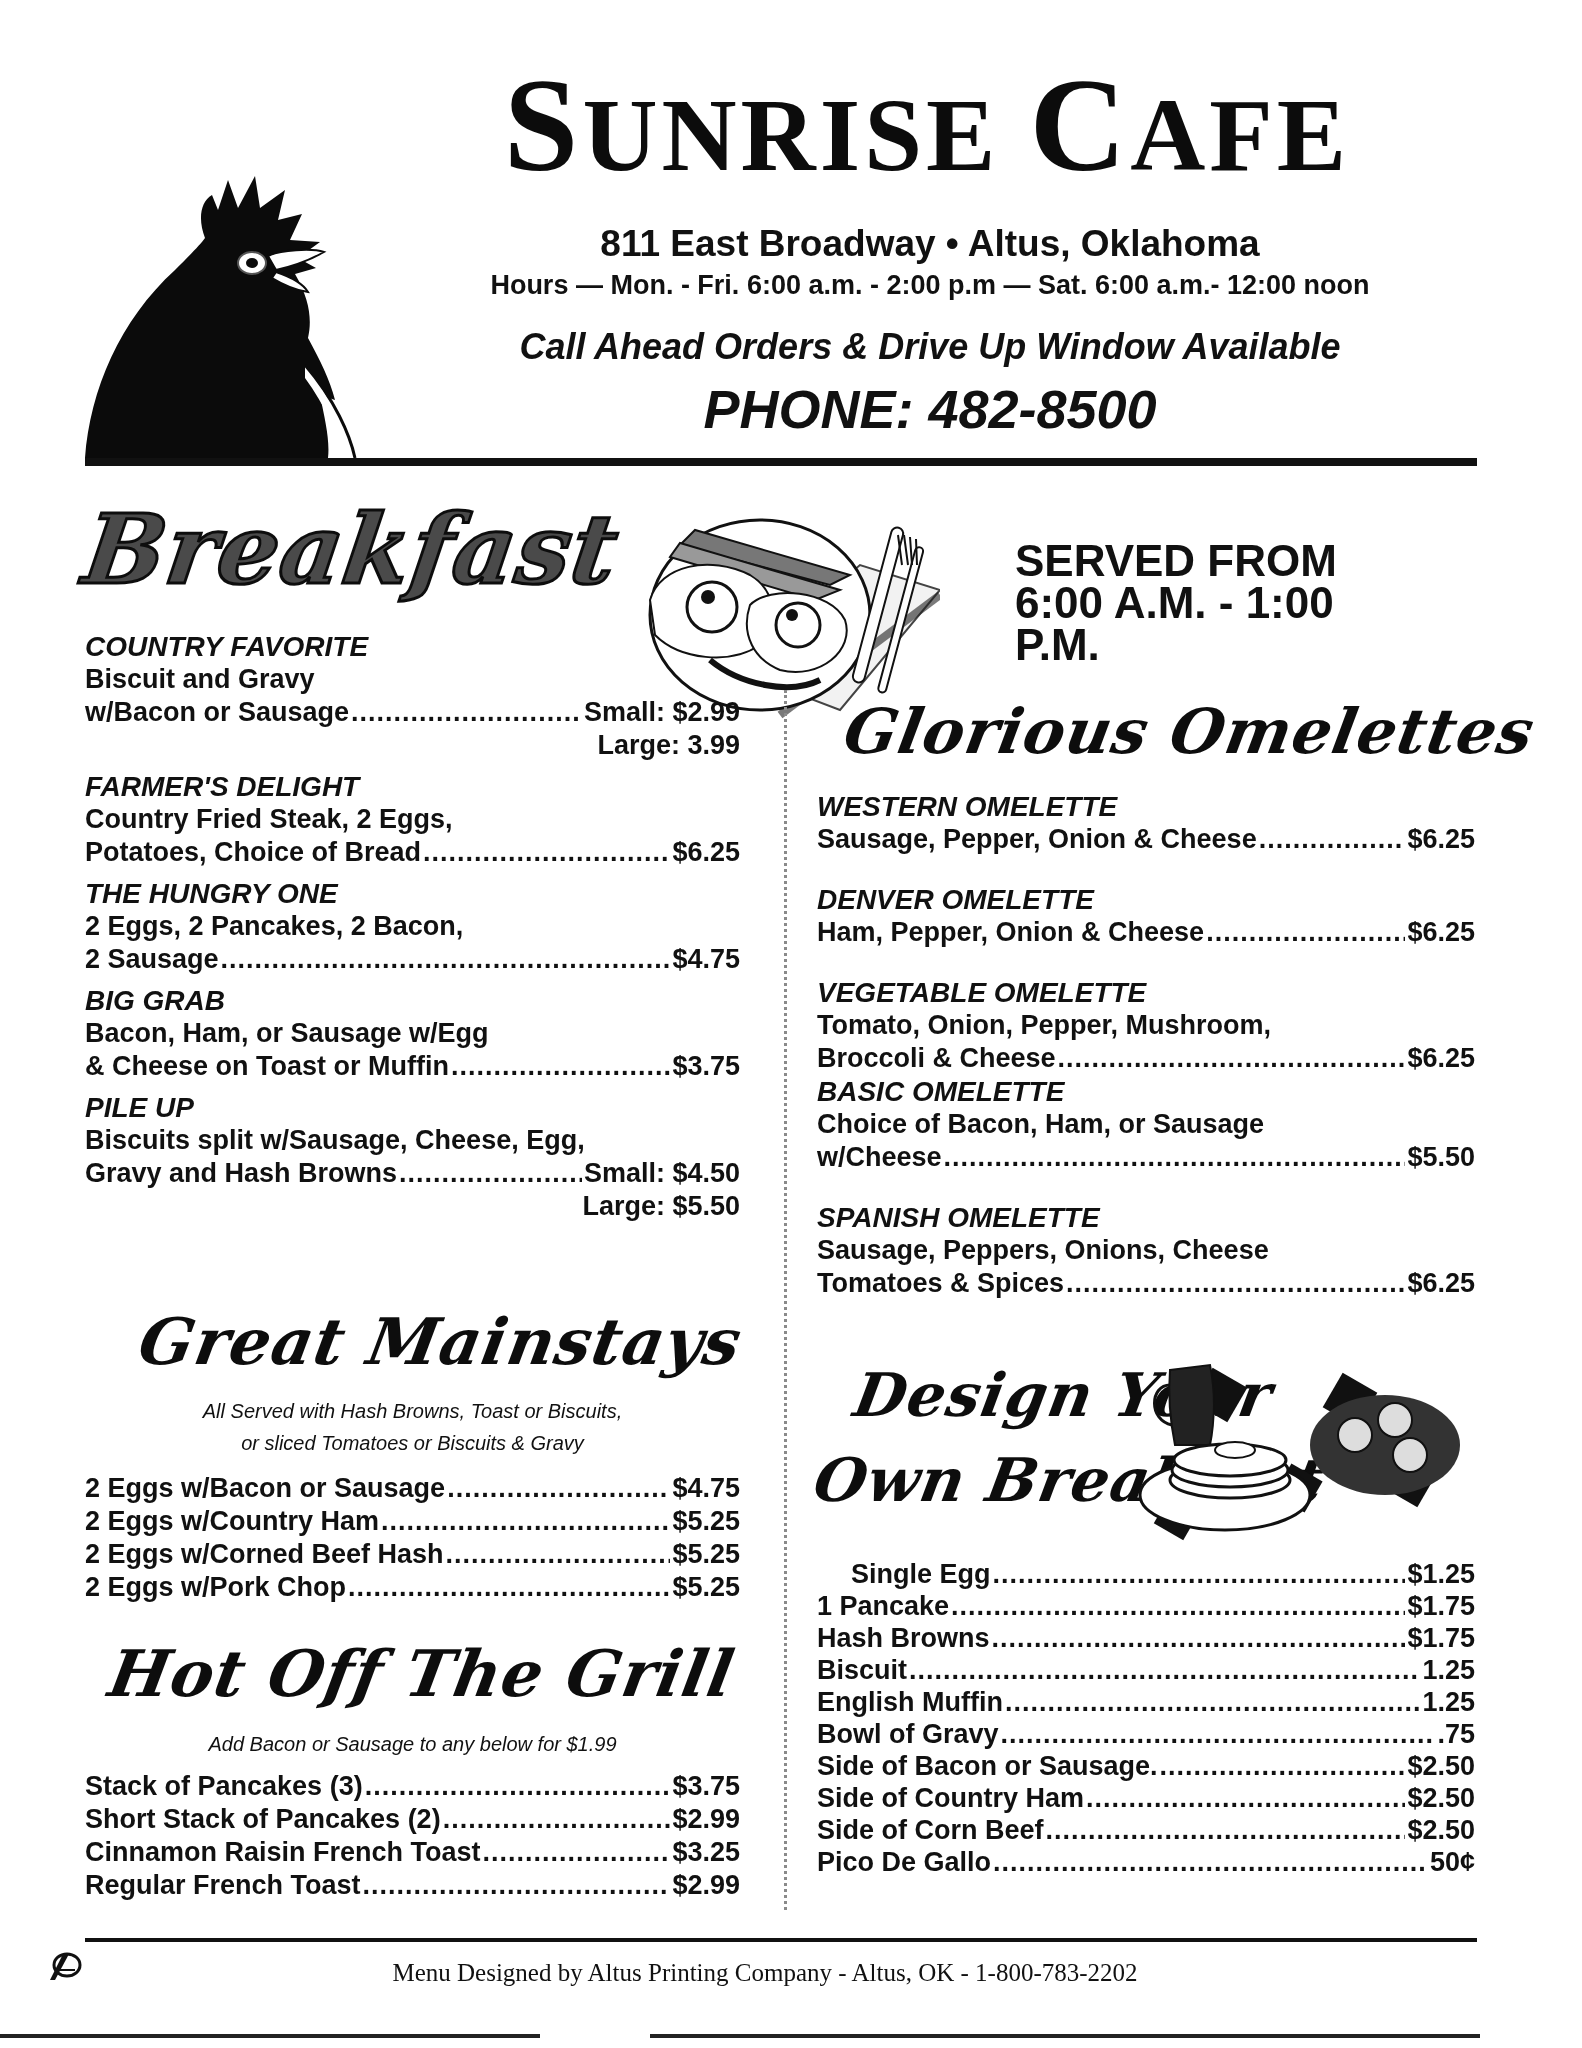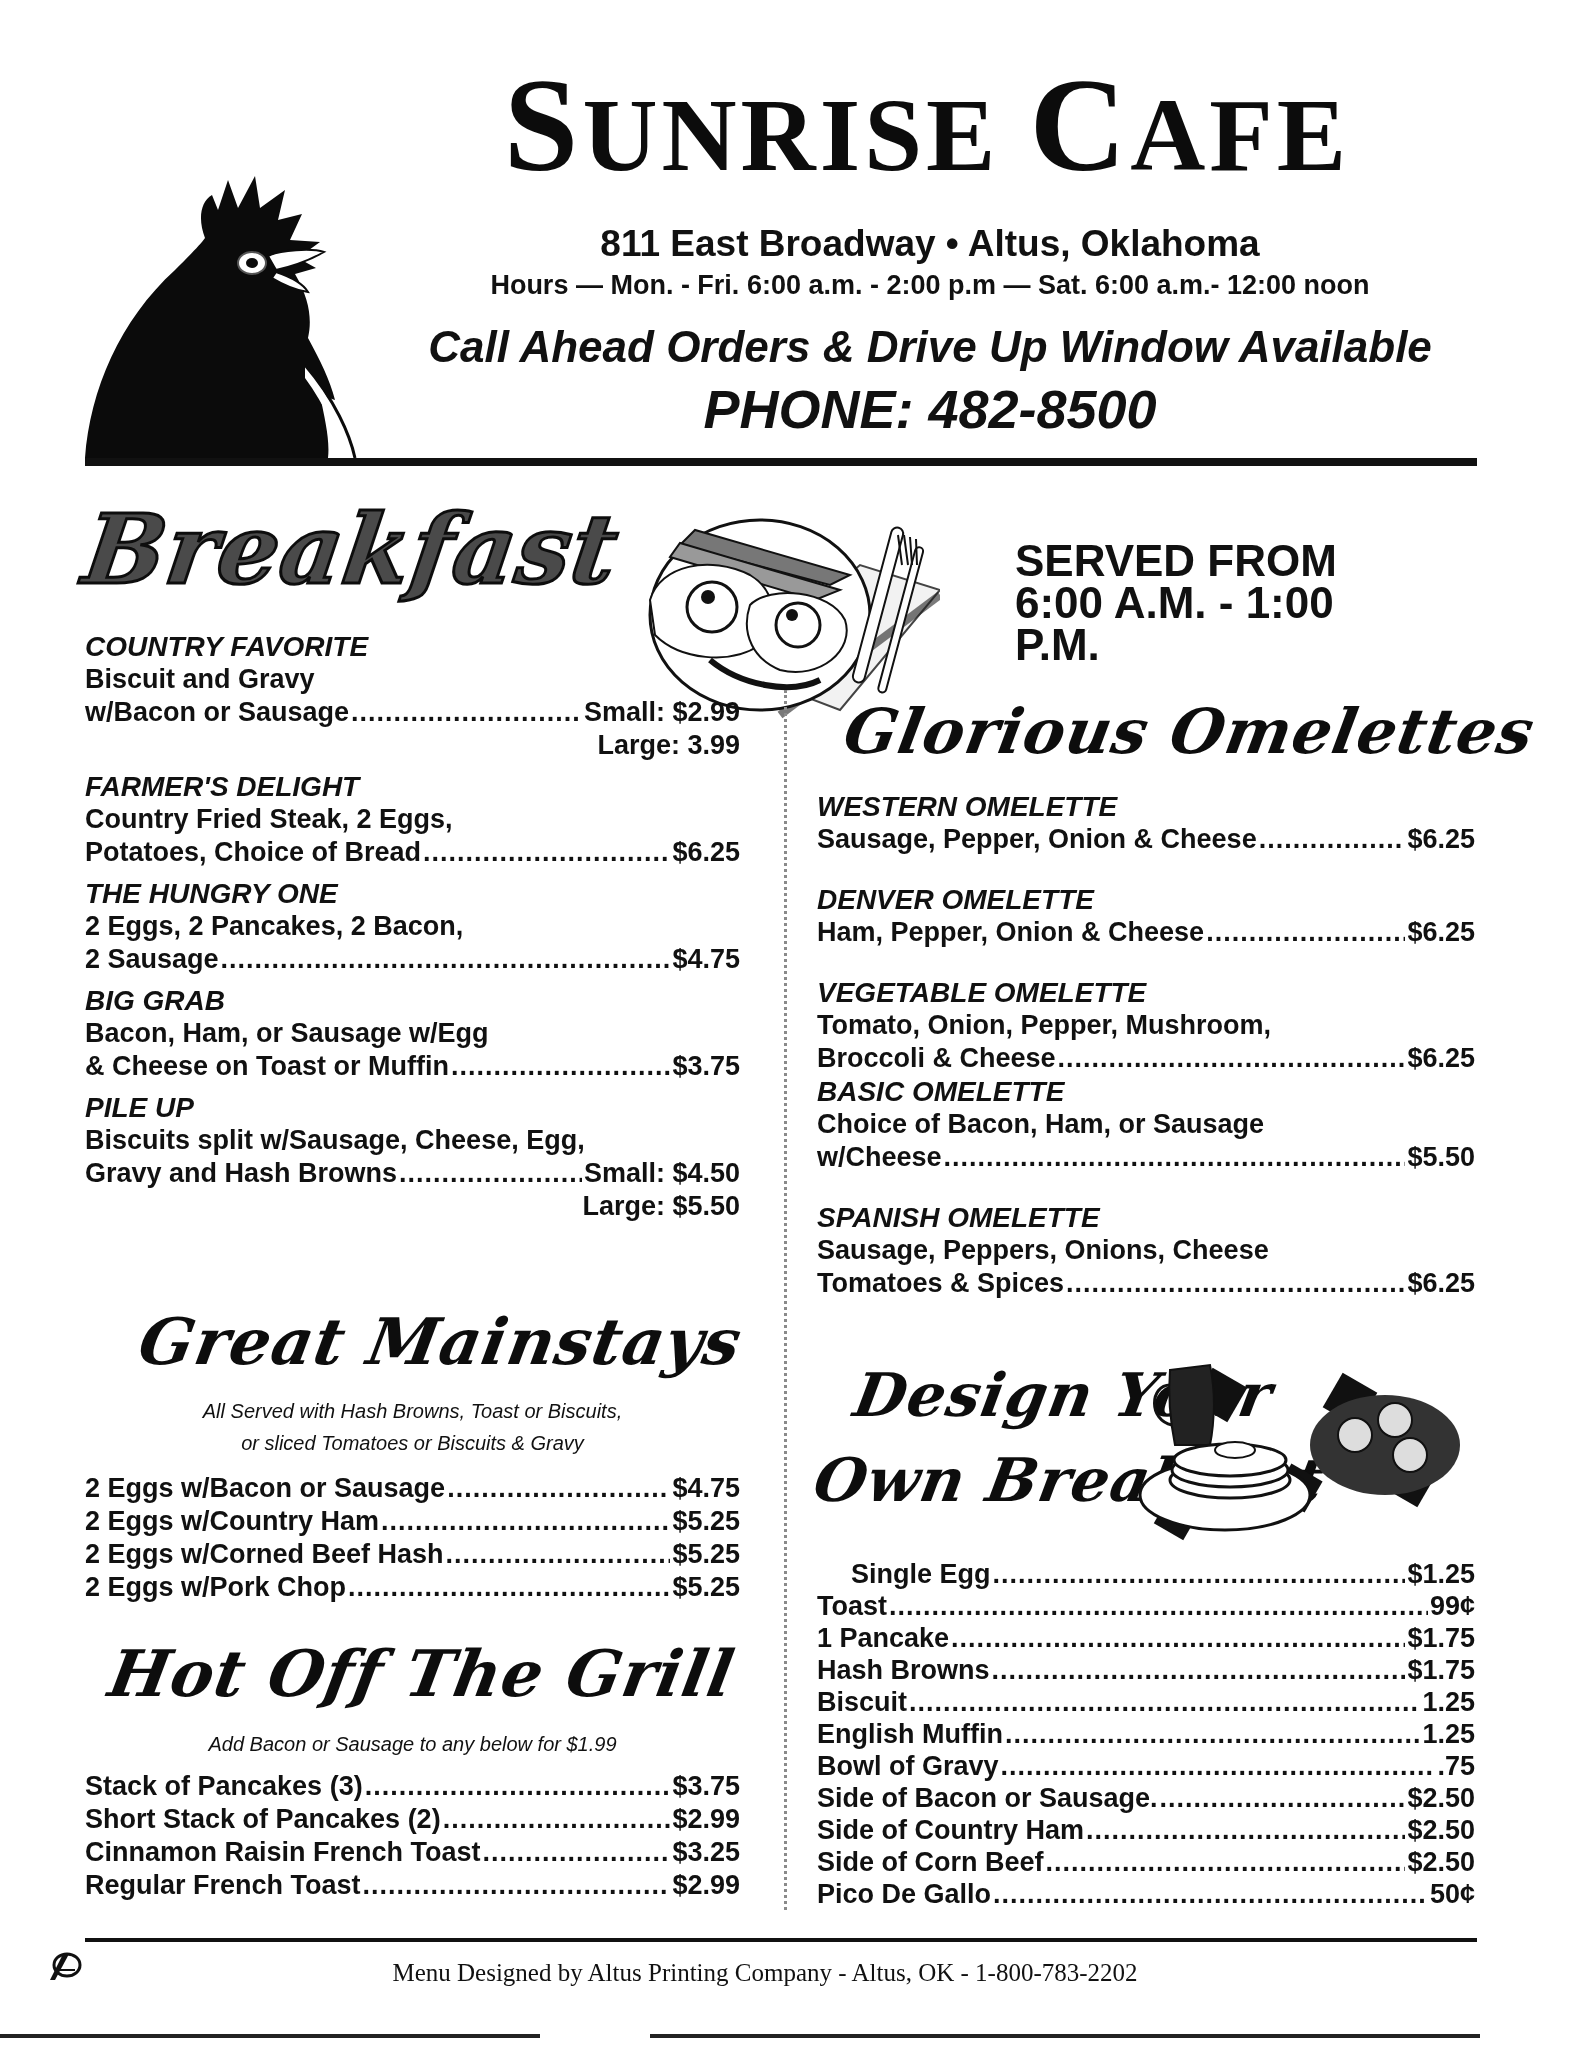--- a/index.html
+++ b/index.html
@@ -6,21 +6,21 @@
   body { width:1582px; height:2048px; position:relative; overflow:hidden; color:#111; font-family:"Liberation Sans", sans-serif; }
   .abs { position:absolute; }
   .title {
     left:397px; top:60px; width:1060px; text-align:center;
     font-family:"Liberation Serif", serif; font-weight:bold; font-size:104px; line-height:130px;
     letter-spacing:4px; color:#0c0c0c; font-variant:small-caps;
   }
   .title .big { font-size:134px; }
   .addr { left:400px; top:222px; width:1060px; text-align:center; font-weight:bold; font-size:37px; line-height:44px; }
   .hours { left:400px; top:268px; width:1060px; text-align:center; font-weight:bold; font-size:27px; line-height:34px; }
-  .callahead { left:390px; top:322px; width:1080px; text-align:center; font-weight:bold; font-style:italic; font-size:44px; line-height:50px; }
+  .callahead { left:390px; top:322px; width:1080px; text-align:center; font-weight:bold; font-style:italic; font-size:36px; line-height:50px; }
   .phone { left:400px; top:378px; width:1060px; text-align:center; font-weight:bold; font-style:italic; font-size:54px; line-height:62px; }
   .rule { left:85px; top:458px; width:1392px; height:8px; background:#111; }
   .rule2 { left:85px; top:1938px; width:1392px; height:4px; background:#111; }
   .rule3a { left:0px; top:2034px; width:540px; height:4px; background:#222; }
   .rule3b { left:650px; top:2034px; width:830px; height:4px; background:#222; }
   .divider { left:784px; top:690px; width:0; height:1220px; border-left:3px dotted #8a8a8a; }
 
   .script {
     font-family:"DejaVu Serif", serif; font-style:italic; font-weight:bold; color:#0d0d0d;
     letter-spacing:1px; white-space:nowrap;
@@ -265,25 +265,20 @@
   </svg>
 </div>
 
 <div class="abs col-right" style="top:1558px;">
   <div class="line" style="line-height:32px;margin-left:34px;">
       <span class="txt">Single Egg</span>
       <span class="dots"></span>
       <span class="price">$1.25</span>
     </div>
   <div class="line" style="line-height:32px;">
-      <span class="txt">Toast</span>
-      <span class="dots"></span>
-      <span class="price">99¢</span>
-    </div>
-  <div class="line" style="line-height:32px;">
       <span class="txt">1 Pancake</span>
       <span class="dots"></span>
       <span class="price">$1.75</span>
     </div>
   <div class="line" style="line-height:32px;">
       <span class="txt">Hash Browns</span>
       <span class="dots"></span>
       <span class="price">$1.75</span>
     </div>
   <div class="line" style="line-height:32px;">

